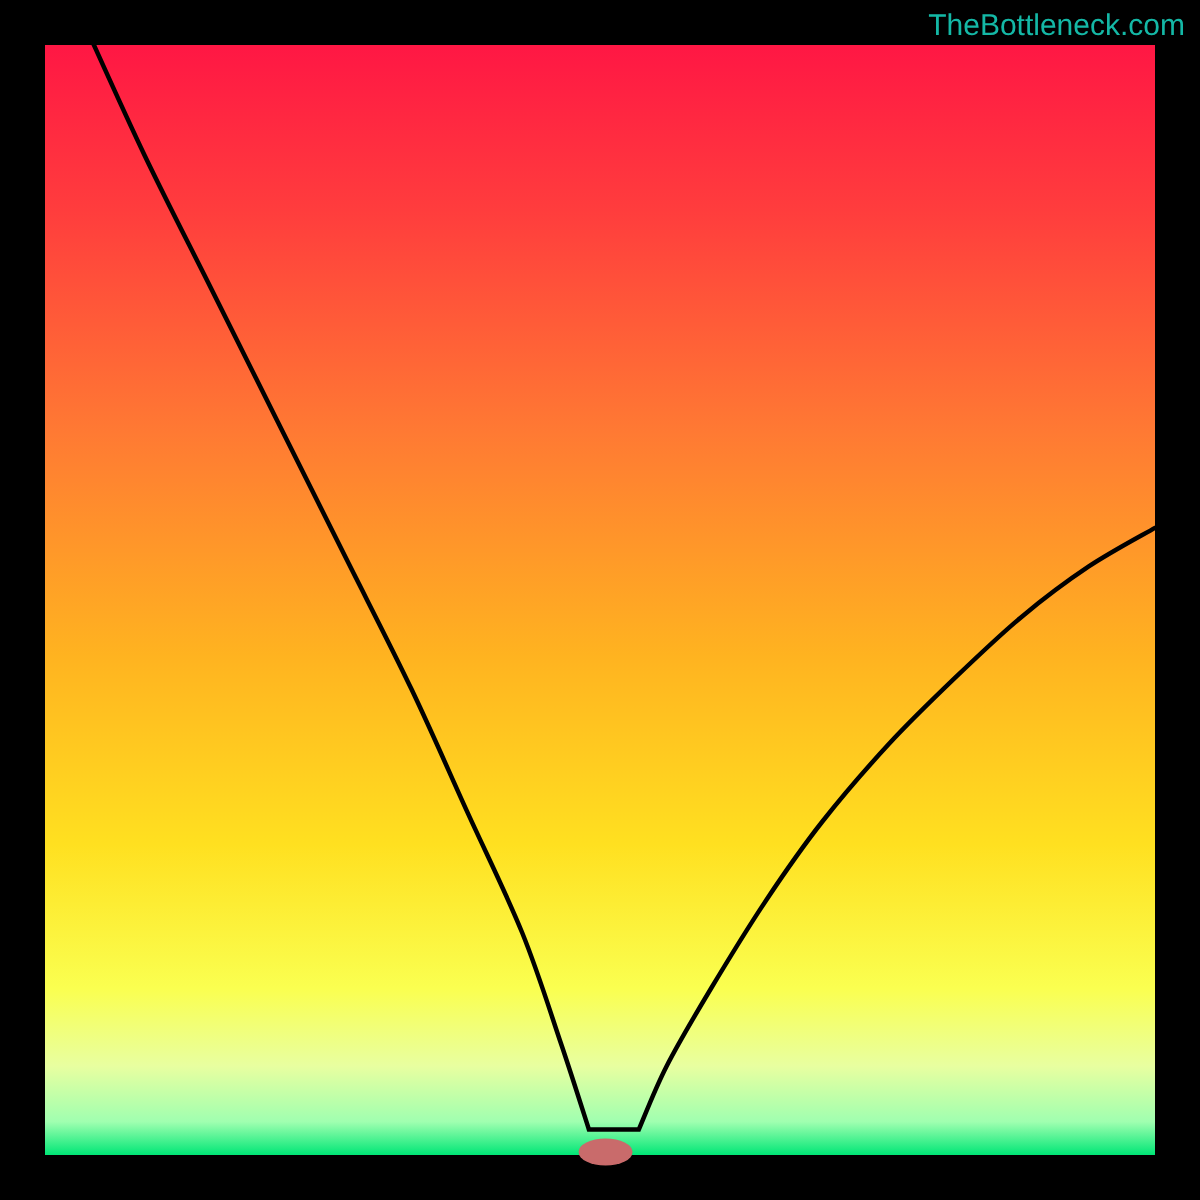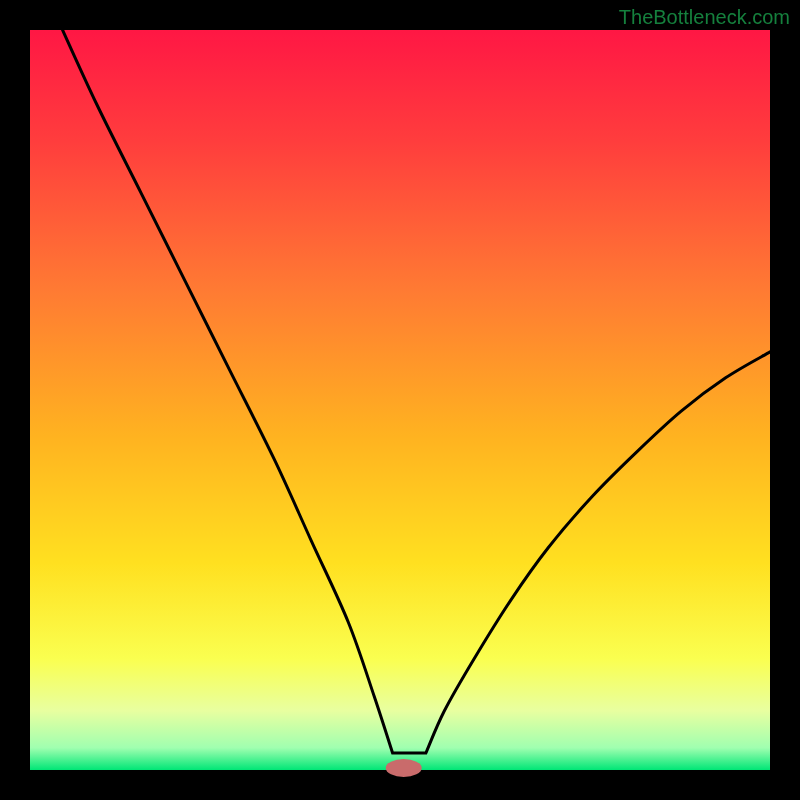--- a/index.html
+++ b/index.html
@@ -12,21 +12,21 @@
   }
   .chart-container {
     position: relative;
     width: 800px;
     height: 800px;
   }
   .attribution {
     position: absolute;
     top: 6px;
     right: 10px;
-    color: #15803d;
+    color: #14b8a6;
     font-size: 20px;
     font-weight: 500;
     z-index: 10;
   }
   svg {
     display: block;
   }
 </style>
 </head>
 <body>

